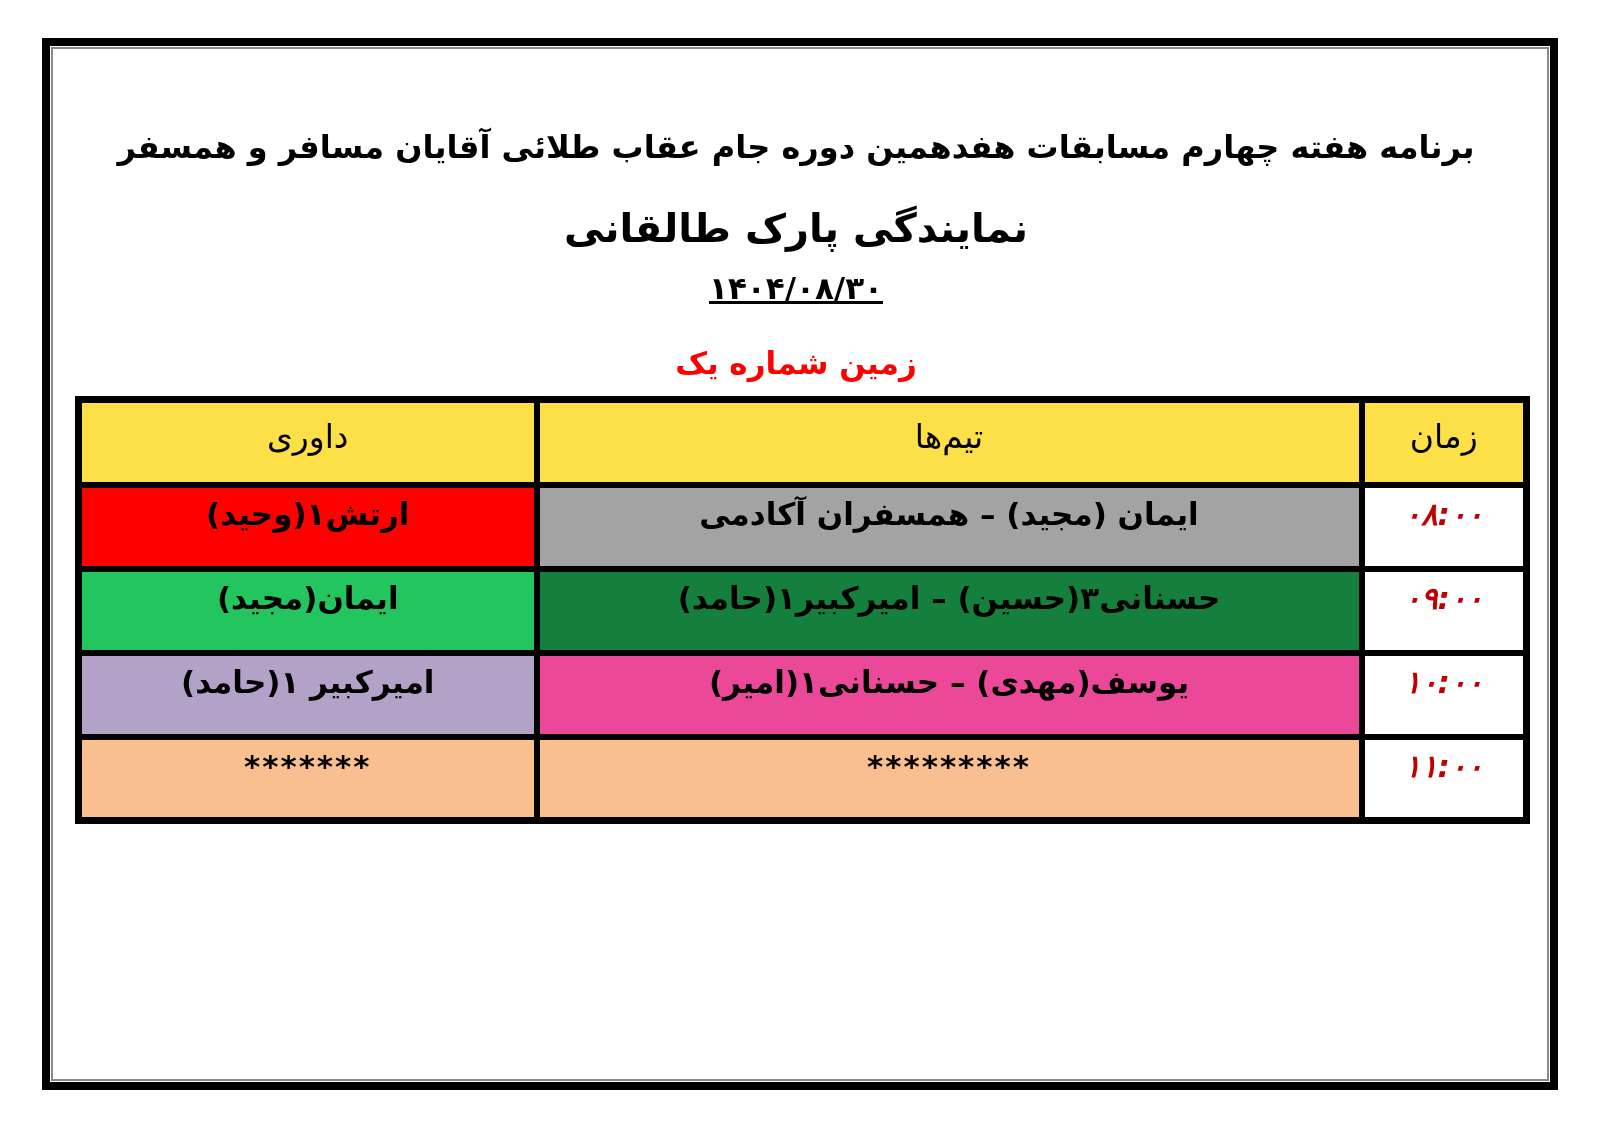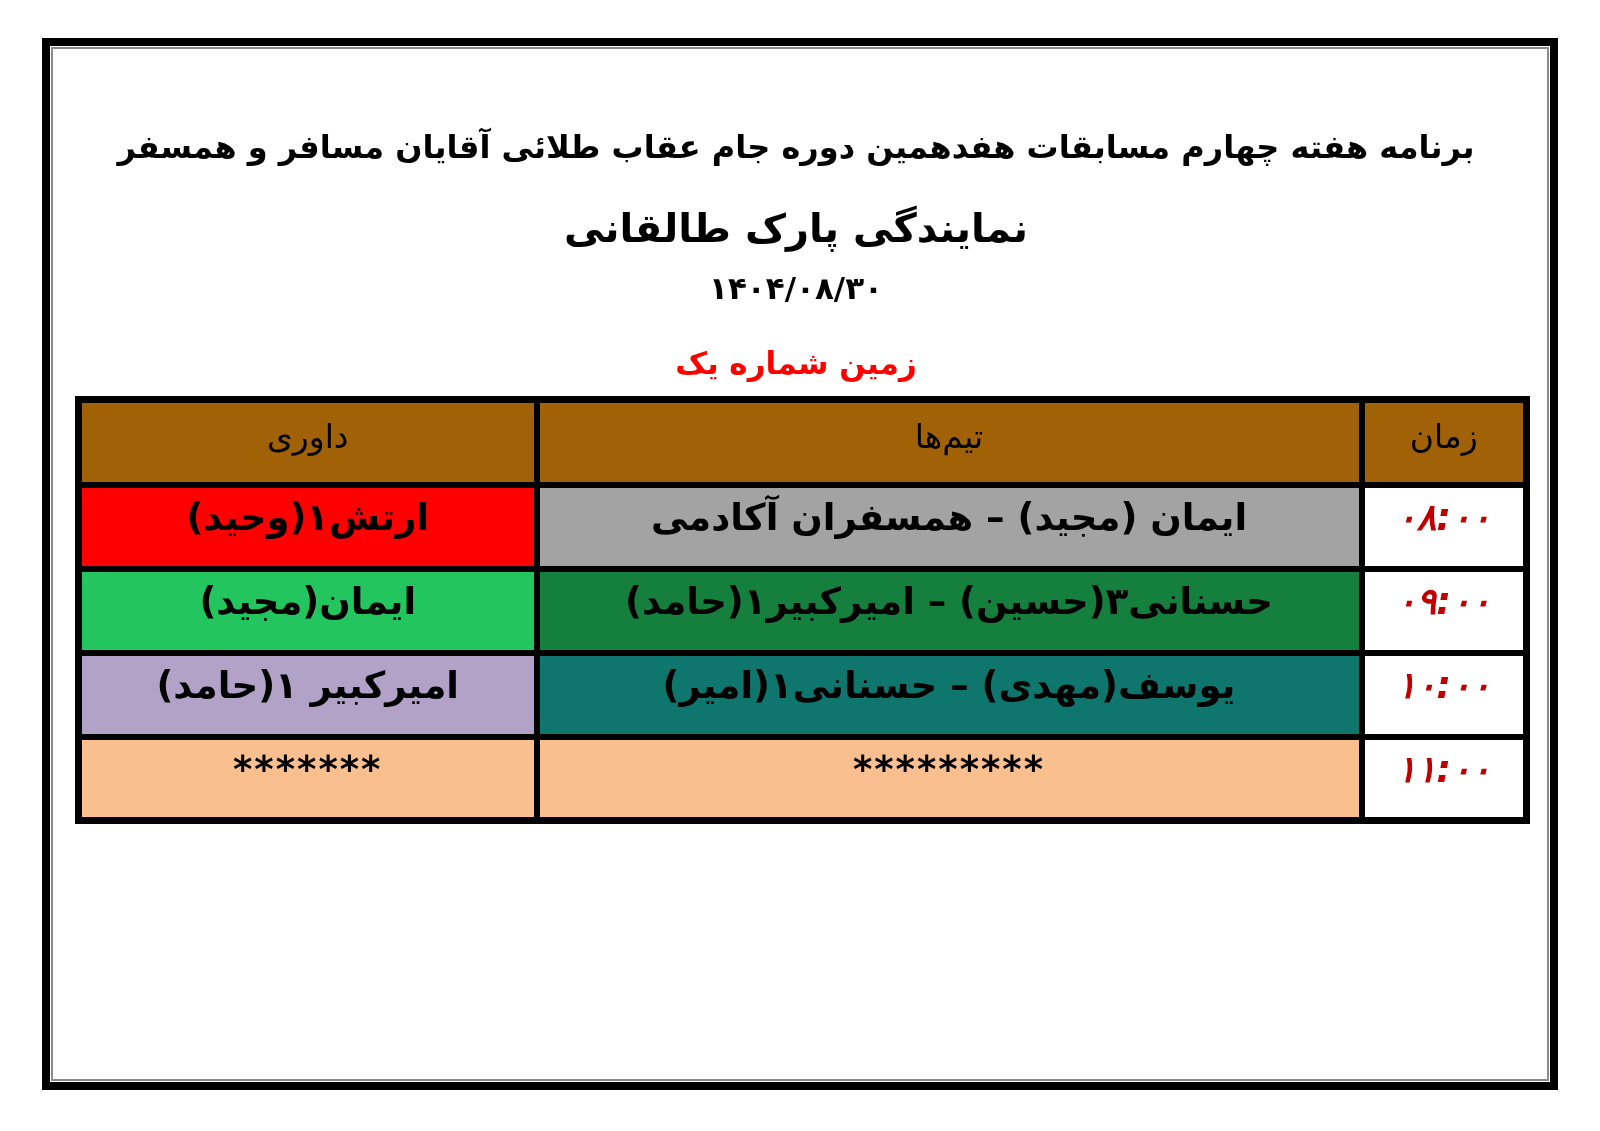--- a/index.html
+++ b/index.html
@@ -33,21 +33,21 @@
   .doc-header {
     position: absolute;
     left: 0;
     width: 1592px;
     text-align: center;
     direction: rtl;
     color: #000000;
   }
   .title-line1 { top: 128px; font-size: 32px; font-weight: 600; }
   .title-line2 { top: 205px; font-size: 40px; font-weight: 600; }
-  .date-line   { top: 270px; font-size: 31px; font-weight: 600; letter-spacing: 2px; }
+  .date-line   { top: 270px; font-size: 31px; font-weight: 600; letter-spacing: 2px; text-decoration: underline; }
   .field-line  { top: 336px; font-size: 31px; font-weight: bold; margin-top: 9px; }
   
   table.schedule {
     position: absolute;
     top: 396px;
     left: 75px;
     width: 1448px;
     border-collapse: collapse;
     direction: rtl;
     table-layout: fixed;
@@ -64,27 +64,27 @@
     white-space: nowrap;
   }
   .col-time    { width: 165px; }
   .col-teams   { width: 825px; }
   .col-referee { width: 458px; }
   tr.head-row th {
     height: 85px;
     padding-top: 14px;
     font-size: 33px;
     font-weight: normal;
-    background: #a16207;
+    background: #fde047;
     color: #000000;
   }
   tr.data-row td {
     height: 84px;
     padding-top: 8px;
-    font-size: 37px;
+    font-size: 31px;
     font-weight: bold;
     color: #000000;
   }
   td.time-cell {
     background: #ffffff;
     font-size: 30px;
     letter-spacing: 3px;
     font-style: italic;
   }
   td.stars {
@@ -126,21 +126,21 @@
   </tr>
 
   <tr class="data-row">
     <td class="time-cell" style="color: rgb(192, 0, 0);">۰۹:۰۰</td>
     <td style="background-color: #15803d;">حسنانی۳(حسین) – امیرکبیر۱(حامد)</td>
     <td style="background-color: #22c55e;">ایمان(مجید)</td>
   </tr>
 
   <tr class="data-row">
     <td class="time-cell" style="color: rgb(192, 0, 0);">۱۰:۰۰</td>
-    <td style="background-color: #0f766e;">یوسف(مهدی) – حسنانی۱(امیر)</td>
+    <td style="background-color: #ec4899;">یوسف(مهدی) – حسنانی۱(امیر)</td>
     <td style="background-color: rgb(178, 162, 199);">امیرکبیر ۱(حامد)</td>
   </tr>
 
   <tr class="data-row">
     <td class="time-cell" style="color: rgb(192, 0, 0);">۱۱:۰۰</td>
     <td class="stars" style="background-color: rgb(250, 191, 143);">*********</td>
     <td class="stars" style="background-color: rgb(250, 191, 143);">*******</td>
   </tr>
 </tbody>
   </table>

